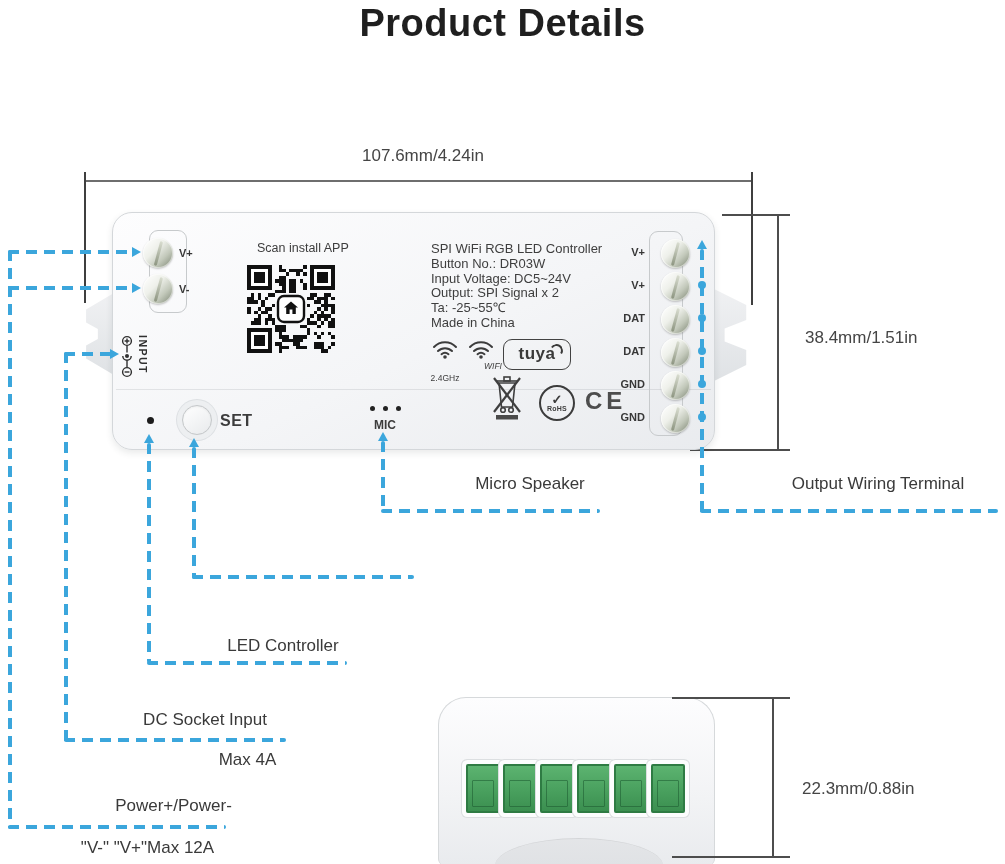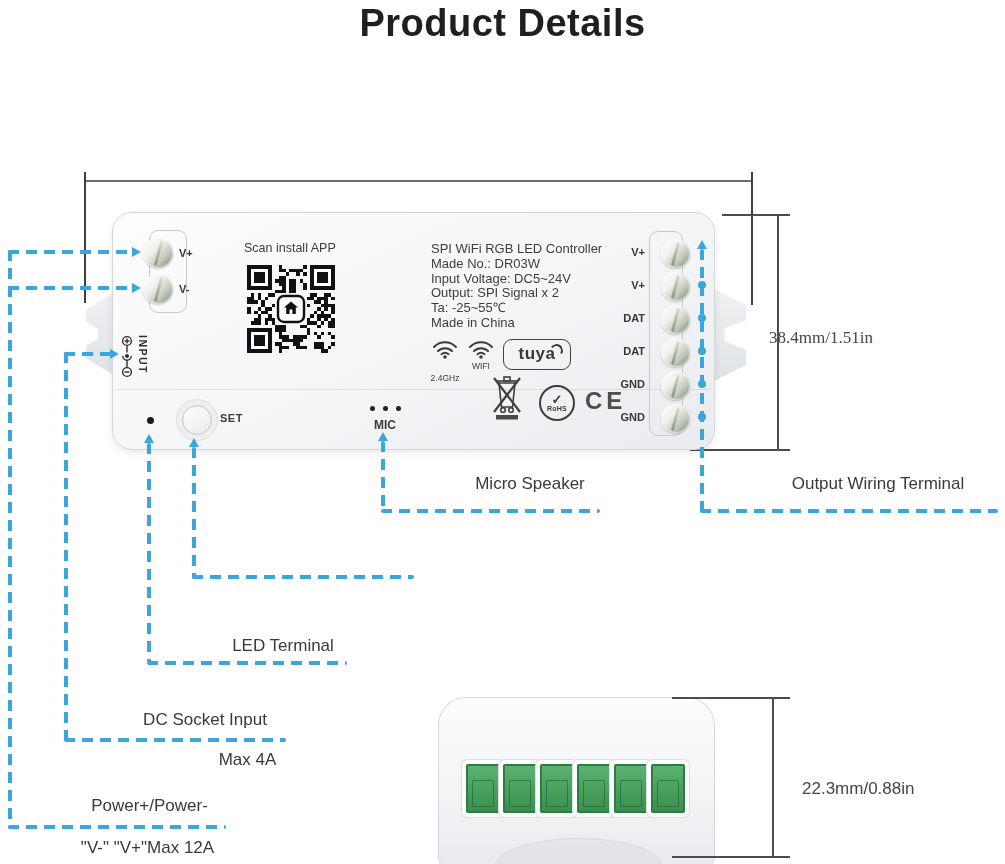--- a/index.html
+++ b/index.html
@@ -51,21 +51,21 @@
           transform:rotate(-12deg);text-decoration:none;}
   .rohs{width:32px;height:32px;border:2.2px solid #3c3c3c;border-radius:50%;display:flex;
         flex-direction:column;align-items:center;justify-content:center;color:#3c3c3c;}
   .rohs b{font-size:13px;line-height:11px;}
   .rohs span{font-size:7px;font-weight:700;letter-spacing:.2px;}
   .ce{font-size:24px;font-weight:600;color:#4d4d4d;letter-spacing:4px;}
   .led{width:7px;height:7px;border-radius:50%;background:#1c1c1c;}
   .setbtn{width:28px;height:28px;border-radius:50%;border:1px solid #c4c7c9;
           background:linear-gradient(145deg,#ffffff,#e8eaec);
           box-shadow:0 0 0 5px #edeff1,0 0 0 6px #dde0e3, inset 0 1px 2px rgba(0,0,0,.06);}
-  .setlab{font-size:11px;font-weight:700;color:#3c3c3c;letter-spacing:.5px;}
+  .setlab{font-size:16px;font-weight:700;color:#3c3c3c;letter-spacing:.5px;}
   .micdot{width:5px;height:5px;border-radius:50%;background:#222;}
   .miclab{font-size:12px;font-weight:600;color:#3c3c3c;text-align:center;}
   .inputlab{font-size:10.5px;font-weight:700;color:#303030;letter-spacing:1.5px;
             transform:rotate(90deg);transform-origin:0 0;white-space:nowrap;}
   
   .endview{left:438px;top:697px;width:275px;height:167px;border-radius:28px 28px 6px 6px;
            background:linear-gradient(180deg,#fdfdfe 0%,#f2f3f5 60%,#e9ebee 100%);
            border:1px solid #d6d9db;border-bottom:none;}
   .notch{left:56px;top:140px;width:168px;height:27px;border-radius:50% 50% 0 0/100% 100% 0 0;
          background:rgba(0,0,0,.035);border-top:1px solid rgba(0,0,0,.07);}
@@ -76,48 +76,49 @@
            border:1.5px solid rgba(28,90,48,.55);border-radius:1px;}
   .qr svg{display:block;}
 </style>
 </head>
 <body>
 
 <div class="canvas">
 
   <div class="p title">Product Details</div>
 
+  <div class="p dimlab" style="left:323px;top:146px;width:200px;text-align:center;">107.6mm/4.24in</div>
   <div class="p hl" style="left:84px;top:180px;width:668px;"></div>
   <div class="p xl" style="left:84px;top:172px;width:1.5px;height:131px;"></div>
   <div class="p xl" style="left:751px;top:172px;width:1.5px;height:133px;"></div>
 
   <div class="p tick" style="left:722px;top:214px;width:68px;height:1.5px;"></div>
   <div class="p tick" style="left:690px;top:449px;width:100px;height:1.5px;"></div>
   <div class="p tick" style="left:777px;top:214px;width:1.5px;height:236px;"></div>
-  <div class="p dimlab" style="left:769px;top:328px;font-family:Liberation Serif, serif;">38.4mm/1.51in</div>
+  <div class="p dimlab" style="left:805px;top:328px;">38.4mm/1.51in</div>
 
   <div class="p tab" style="left:83px;top:293px;width:31px;height:82px;
               clip-path:polygon(100% 0%,10% 20%,10% 36%,48% 44%,48% 56%,10% 64%,10% 80%,100% 100%);"></div>
   <div class="p tab" style="left:712px;top:288px;width:36px;height:94px;
               clip-path:polygon(0% 0%,95% 18%,95% 34%,35% 43%,35% 57%,95% 66%,95% 82%,0% 100%);"></div>
 
   <div class="p device">
     <div class="p seam"></div>
 
     <div class="p toutline" style="left:36px;top:17px;width:36px;height:81px;"></div>
     <div class="p screw" style="left:30px;top:25px;width:30px;height:30px;">
         <i></i>
       </div>
     <div class="p screw" style="left:30px;top:61px;width:30px;height:30px;">
         <i></i>
       </div>
     <div class="p tlabel" style="left:66px;top:34px;">V+</div>
     <div class="p tlabel" style="left:66px;top:70px;">V-</div>
 
-    <div class="p scan" style="left:131px;top:28px;">Scan install APP</div>
+    <div class="p scan" style="left:144px;top:28px;">Scan install APP</div>
     <div class="p qr" style="left:134px;top:52px;width:88px;height:88px;">
         <svg id="qrsvg" width="88" height="88" viewBox="0 0 88 88">
           <rect x="31.68" y="0" width="3.52" height="3.52" fill="#111" shape-rendering="crispEdges"></rect>
           <rect x="56.32" y="0" width="3.52" height="3.52" fill="#111" shape-rendering="crispEdges"></rect>
           <rect x="31.68" y="3.52" width="3.52" height="3.52" fill="#111" shape-rendering="crispEdges"></rect>
           <rect x="35.2" y="3.52" width="3.52" height="3.52" fill="#111" shape-rendering="crispEdges"></rect>
           <rect x="42.24" y="3.52" width="3.52" height="3.52" fill="#111" shape-rendering="crispEdges"></rect>
           <rect x="45.76" y="3.52" width="3.52" height="3.52" fill="#111" shape-rendering="crispEdges"></rect>
           <rect x="49.28" y="3.52" width="3.52" height="3.52" fill="#111" shape-rendering="crispEdges"></rect>
           <rect x="52.8" y="3.52" width="3.52" height="3.52" fill="#111" shape-rendering="crispEdges"></rect>
@@ -296,21 +297,21 @@
         <path d="M3.8 21a4.2 4.2 0 0 0 8.4 0"></path>
         <path d="M8 25.5v7"></path>
         <circle cx="8" cy="37" r="4.4"></circle>
           <path d="M5.6 37h4.8"></path>
       </g>
     </svg>
     <div class="p inputlab" style="left:36px;top:122px;">INPUT</div>
 
     <div class="p info" style="left:318px;top:29px;">
       <div>SPI WiFi RGB LED Controller</div>
-      <div>Made No.: DR03W</div>
+      <div>Button No.: DR03W</div>
       <div>Input Voltage: DC5~24V</div>
       <div>Output: SPI Signal x 2</div>
       <div>Ta: -25~55℃</div>
       <div>Made in China</div>
     </div>
 
     <svg class="p" style="left:318px;top:126px;" width="28" height="20" viewBox="0 0 28 20">
       <g stroke="#3c3c3c" stroke-width="2" fill="none" stroke-linecap="round">
         <path d="M3 8a15 15 0 0 1 22 0"></path>
           <path d="M7 12a10 10 0 0 1 14 0"></path>
@@ -320,21 +321,21 @@
     </svg>
     <div class="p bfont" style="left:310px;top:160px;width:44px;">2.4GHz</div>
     <svg class="p" style="left:354px;top:126px;" width="28" height="20" viewBox="0 0 28 20">
       <g stroke="#3c3c3c" stroke-width="2" fill="none" stroke-linecap="round">
         <path d="M3 8a15 15 0 0 1 22 0"></path>
           <path d="M7 12a10 10 0 0 1 14 0"></path>
           <path d="M10.5 15.2a5.5 5.5 0 0 1 7 0"></path>
       </g>
         <circle cx="14" cy="18" r="1.8" fill="#3c3c3c"></circle>
     </svg>
-    <div class="p bfont" style="left:352px;top:148px;width:32px;">WIFI</div>
+    <div class="p bfont" style="left:364px;top:148px;width:32px;font-style:italic;">WIFI</div>
     <div class="p tuya" style="left:390px;top:126px;width:66px;height:29px;">
       <em>tuya</em>
         <s></s>
     </div>
 
     <svg class="p" style="left:378px;top:160px;" width="32" height="48" viewBox="0 0 32 48">
       <g stroke="#3f3f3f" stroke-width="1.6" fill="none">
         <rect x="13" y="4" width="6" height="4"></rect>
         <path d="M6 8h20"></path>
         <path d="M8 10l2.5 24h11L24 10z"></path>
@@ -416,24 +417,24 @@
   <div class="p vdash" style="left:700px;top:249px;height:264px;"></div>
   <div class="p tdot" style="left:698px;top:281px;"></div>
   <div class="p tdot" style="left:698px;top:314px;"></div>
   <div class="p tdot" style="left:698px;top:347px;"></div>
   <div class="p tdot" style="left:698px;top:380px;"></div>
   <div class="p tdot" style="left:698px;top:413px;"></div>
   <div class="p hdash" style="left:700px;top:509px;width:298px;"></div>
 
   <div class="p callout" style="left:758px;top:474px;width:240px;">Output Wiring Terminal</div>
   <div class="p callout" style="left:430px;top:474px;width:200px;">Micro Speaker</div>
-  <div class="p callout" style="left:208px;top:636px;width:150px;">LED Terminal</div>
+  <div class="p callout" style="left:208px;top:636px;width:150px;">LED Controller</div>
   <div class="p callout" style="left:120px;top:710px;width:170px;">DC Socket Input</div>
   <div class="p callout" style="left:190px;top:750px;width:115px;">Max 4A</div>
-  <div class="p callout" style="left:67px;top:796px;width:165px;">Power+/Power-</div>
+  <div class="p callout" style="left:91px;top:796px;width:165px;">Power+/Power-</div>
   <div class="p callout" style="left:55px;top:838px;width:185px;">"V-" "V+"Max 12A</div>
 
   <div class="p endview">
     <div class="p notch"></div>
     <div class="p gterm" style="left:27px;top:66px;">
         <i></i>
       </div>
     <div class="p gterm" style="left:64px;top:66px;">
         <i></i>
       </div>

